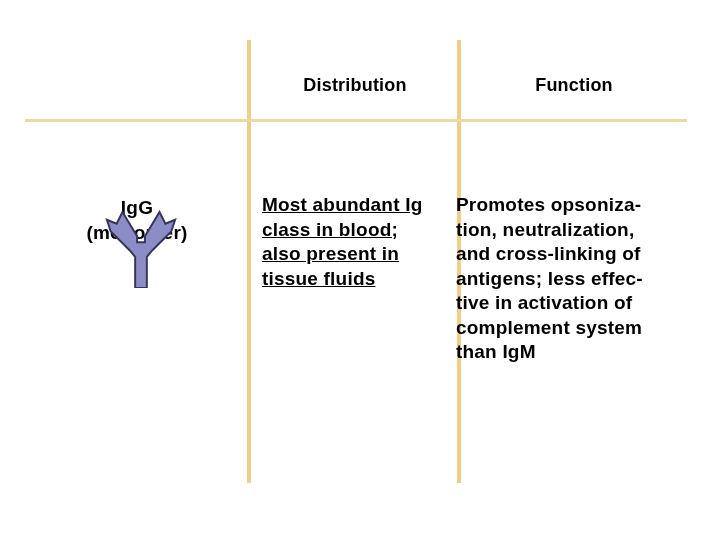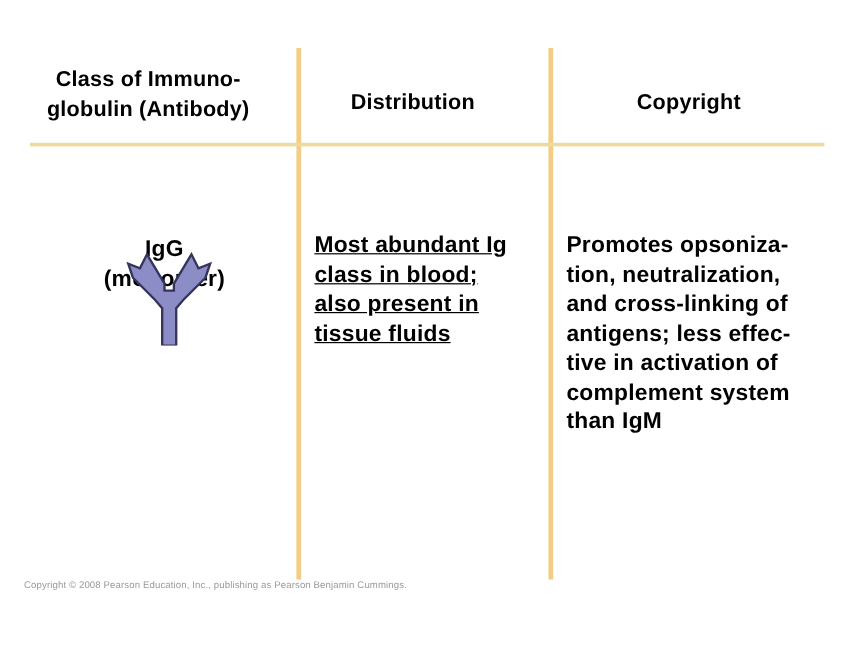--- a/index.html
+++ b/index.html
@@ -36,39 +36,39 @@
   .hdr {
     position: absolute;
     font-weight: bold;
     font-size: 18px;
     line-height: 25px;
     text-align: center;
     white-space: pre-line;
     letter-spacing: 0.2px;
   }
   .hdr.c1 { left: 0px;   top: 54px; width: 247px; }
-  .hdr.c2 { left: 241px; top: 73px; width: 206px; }
+  .hdr.c2 { left: 252px; top: 73px; width: 206px; }
   .hdr.c3 { left: 461px; top: 73px; width: 226px; }
   .celltext {
     position: absolute;
     font-weight: bold;
     font-size: 19px;
     line-height: 24.5px;
     white-space: pre-line;
     letter-spacing: 0.2px;
     margin-top: 44px;
   }
   .class-label {
     left: 27px;
     top: 152px;
     width: 220px;
     text-align: center;
   }
   .dist-text { left: 262px; top: 149px; width: 200px; text-decoration: underline; }
-  .fn-text-1 { left: 472px; top: 149px; width: 240px; }
+  .fn-text-1 { left: 456px; top: 149px; width: 240px; }
   .fn-text-2 { left: 472px; top: 359px; width: 240px; }
   .antibody {
     position: absolute;
     left: 104px;
     top: 210px;
     width: 74px;
     height: 78px;
   }
   .copyright {
     position: absolute;
@@ -81,24 +81,22 @@
 </style>
 </head>
 <body>
 
 <div class="slide">
 
   <div class="vline v1"></div>
   <div class="vline v2"></div>
   <div class="hline"></div>
 
-  <div class="hdr c1">Class of Immuno-
-globulin (Antibody)</div>
   <div class="hdr c2">Distribution</div>
-  <div class="hdr c3">Copyright</div>
+  <div class="hdr c3">Function</div>
 
   <div class="celltext class-label">IgG
 (monomer)</div>
 
   <svg class="antibody" viewBox="0 0 72 80" aria-hidden="true">
     <path d="M 30 80 L 30 48 L 24 41 L 5 22 L 1 10 L 11 14 L 17 2 L 32 27 L 32 33 L 40 33 L 40 27 L 55 2 L 61 14 L 71 10 L 67 22 L 48 41 L 42 48 L 42 80 Z" stroke-width="2" stroke-linejoin="miter" fill="#8c8cc6" stroke="#34345c"></path>
   </svg>
 
   <div class="celltext dist-text">Most abundant Ig
 class in blood;
@@ -107,15 +105,14 @@
 
   <div class="celltext fn-text-1">Promotes opsoniza-
 tion, neutralization,
 and cross-linking of
 antigens; less effec-
 tive in activation of
 complement system
 than IgM</div>
 
 
-  <div class="copyright">Copyright © 2008 Pearson Education, Inc., publishing as Pearson Benjamin Cummings.</div>
 
 </div>
 
 </body></html>

